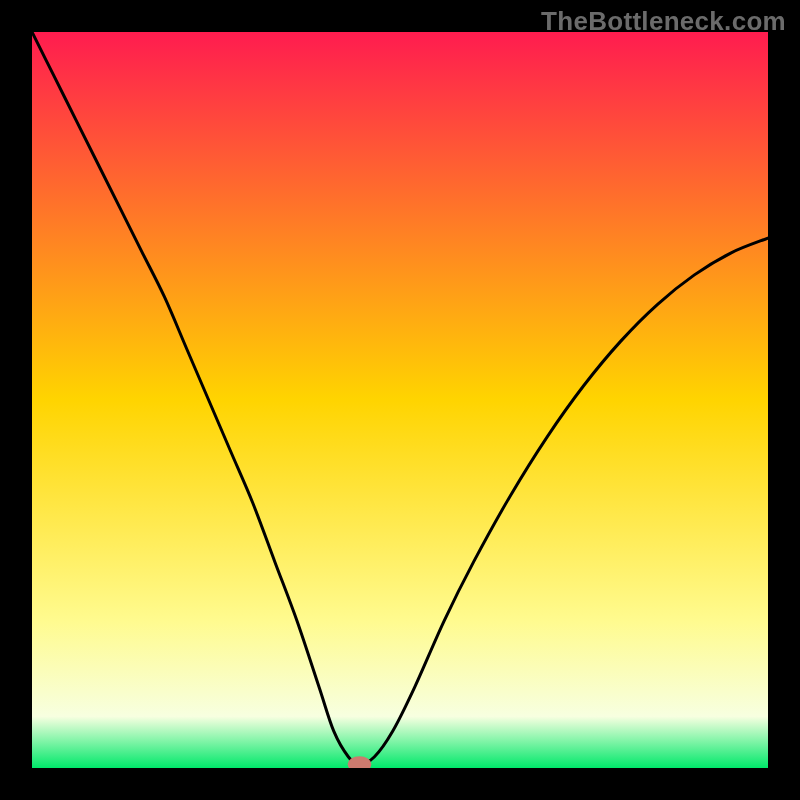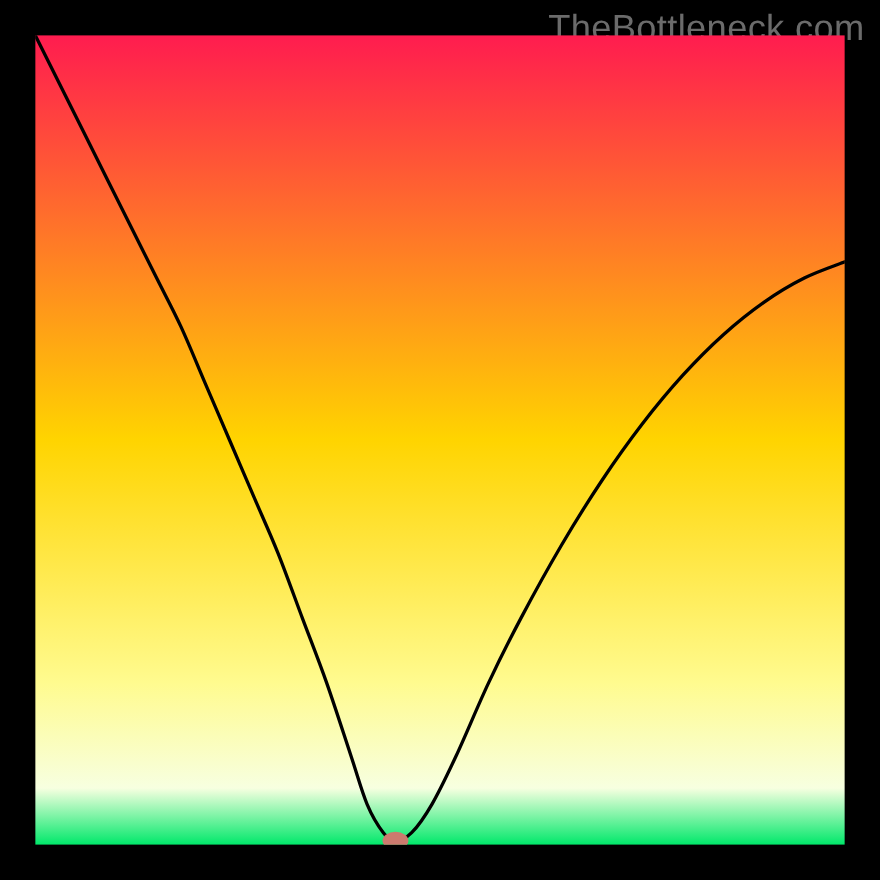--- a/index.html
+++ b/index.html
@@ -14,22 +14,22 @@
     position: relative;
     width: 800px;
     height: 800px;
     background: #000;
   }
   .watermark {
     position: absolute;
     top: 6px;
     right: 14px;
     font-family: Arial, Helvetica, sans-serif;
-    font-size: 33px;
-    font-weight: 400;
+    font-size: 26px;
+    font-weight: 700;
     color: #6b6b6b;
     letter-spacing: 0.3px;
     pointer-events: none;
   }
   svg.plot {
     position: absolute;
     top: 32px;
     left: 32px;
     width: 736px;
     height: 736px;

